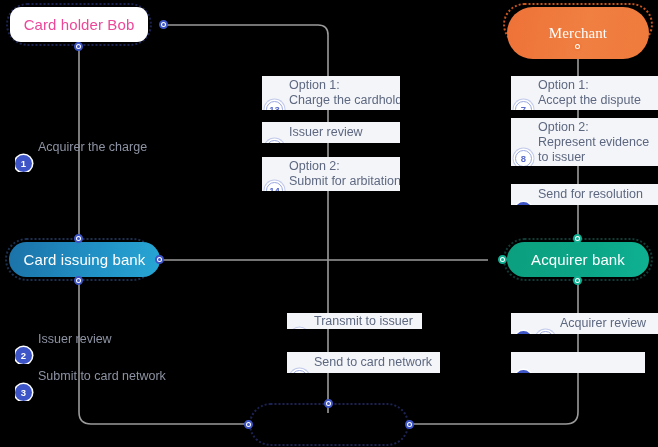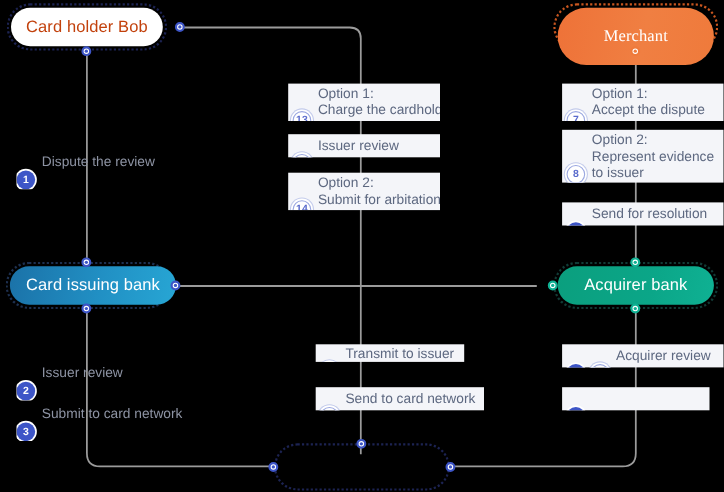--- a/index.html
+++ b/index.html
@@ -37,22 +37,23 @@
   }
   .node-ring {
     position: absolute;
     box-sizing: border-box;
     border-radius: 999px;
     border: 2px dotted #1b2452;
     z-index: 5;
   }
   .node-holder {
     background: #ffffff;
-    color: #c2410c;
+    color: #ec4899;
     font-weight: 400;
+    border-radius: 11px;
   }
   .ring-holder { border-color: #1c2352; }
 
   .node-merchant {
     background: linear-gradient(100deg, #ee7238 0%, #f07f42 55%, #ef7a3b 100%);
     color: #ffffff;
   }
   .ring-merchant { border-color: #c9561f; }
 
   .node-issuing {
@@ -222,21 +223,21 @@
       <i class="port-inner"></i>
     </div>
   <div class="port" style="left:405px; top:420px;">
       <i class="port-inner"></i>
     </div>
 
   <div class="elabel plain" style="left:15px; top:123px;">
     <span class="badges">
       <span class="badge solid">1</span>
     </span>
-    <span class="etext">Dispute the review</span>
+    <span class="etext">Acquirer the charge</span>
   </div>
 
   <div class="elabel plain" style="left:15px; top:315px;">
     <span class="badges">
       <span class="badge solid">2</span>
     </span>
     <span class="etext">Issuer review</span>
   </div>
 
   <div class="elabel plain" style="left:15px; top:352px;">

